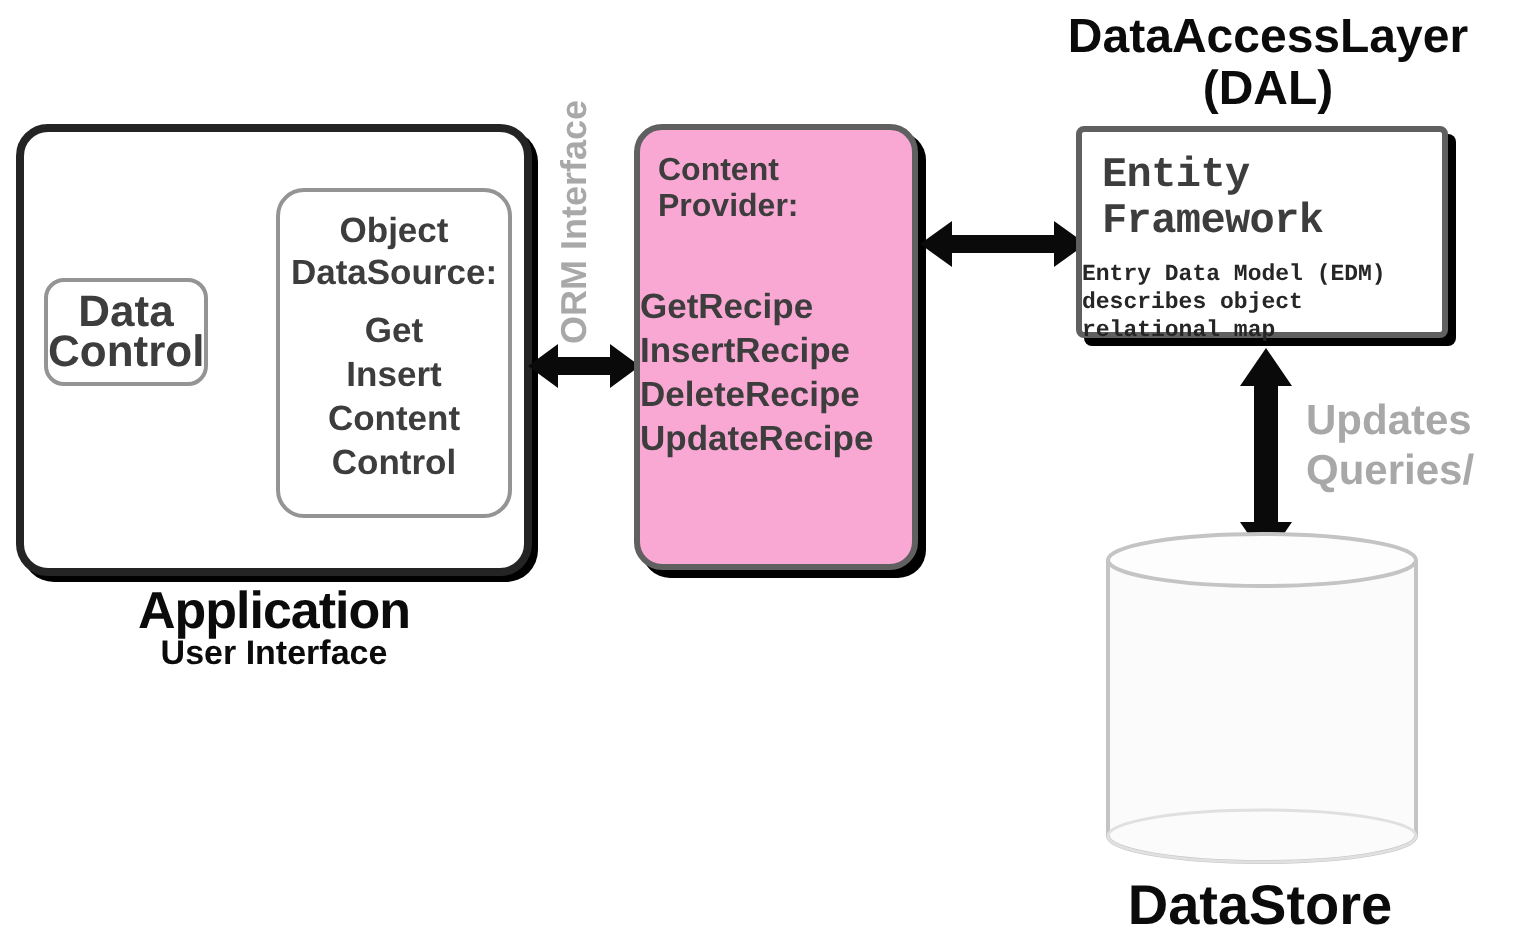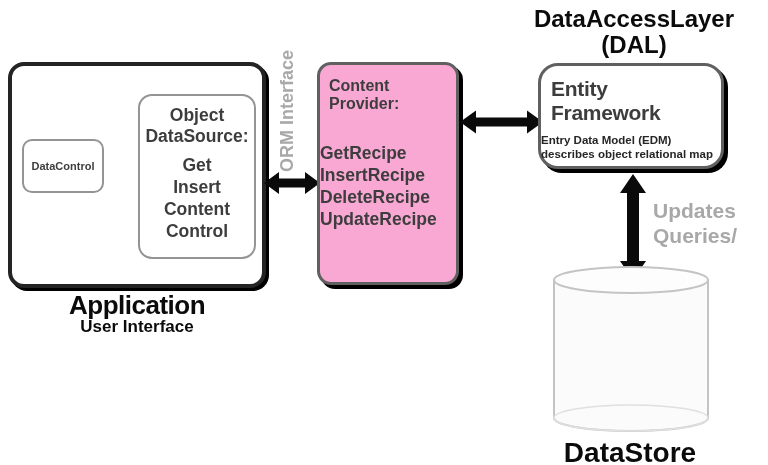--- a/index.html
+++ b/index.html
@@ -9,22 +9,22 @@
   }
   
   .app-box{
     position:absolute;left:8px;top:62px;width:250px;height:218px;
     border:4px solid #242424;border-radius:16px;background:#fff;
     box-shadow:3px 3px 0 0 #000;
   }
   .dc-box{
     position:absolute;left:10px;top:73px;width:78px;height:50px;
     border:2px solid #949494;border-radius:10px;
-    display:flex;justify-content:center;
-    text-align:center;font-size:11px;line-height:20px;color:#3d3d3d;align-items:center;
+    display:flex;flex-direction:column;justify-content:center;
+    text-align:center;font-size:22px;line-height:20px;color:#3d3d3d;
   }
   .ods-box{
     position:absolute;left:126px;top:28px;width:114px;height:152px;
     border:2px solid #949494;border-radius:14px;
     text-align:center;font-size:17.5px;color:#3d3d3d;padding-top:9px;
     box-sizing:content-box;
   }
   .ods-heading{line-height:21px;}
   .ods-methods{margin-top:7px;line-height:22px;}
   .app-title{position:absolute;left:8px;top:290px;width:258px;text-align:center;
@@ -49,22 +49,23 @@
     box-shadow:4px 4px 0 0 #000;color:#3d3d3d;
   }
   .cp-title{padding:12px 0 0 9px;font-size:16px;}
   .cp-methods{margin-top:29px;text-align:left;font-size:17.5px;line-height:22px;}
   
   .dal-title{position:absolute;left:520px;top:6px;width:228px;text-align:center;
     font-size:24px;line-height:26px;color:#0b0b0b;}
   
   .ef-box{
     position:absolute;left:538px;top:63px;width:180px;height:100px;
-    border:3px solid #606060;border-radius:20px;background:#fff;
+    border:3px solid #606060;border-radius:4px;background:#fff;
     box-shadow:4px 4px 0 0 #000;
+    font-family:Liberation Mono, monospace;
   }
   .ef-title{padding:11px 0 0 10px;font-size:21px;color:#3d3d3d;letter-spacing:-0.3px;}
   .ef-desc{padding:8px 0 0 0;font-size:11.5px;line-height:14px;color:#262626;}
   
   .qu-label{position:absolute;left:653px;top:198px;font-size:21px;line-height:25px;color:#a8a8a8;}
   
   .cyl{position:absolute;left:551px;top:266px;}
   .ds-label{position:absolute;left:540px;top:437px;width:180px;text-align:center;
     font-size:28px;color:#0b0b0b;}
 </style>

